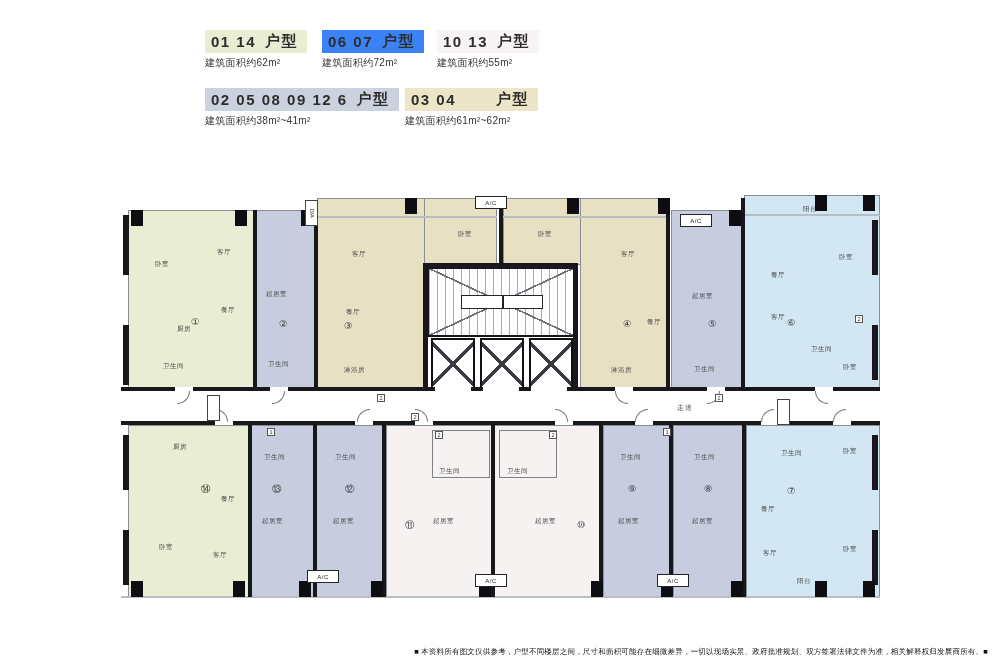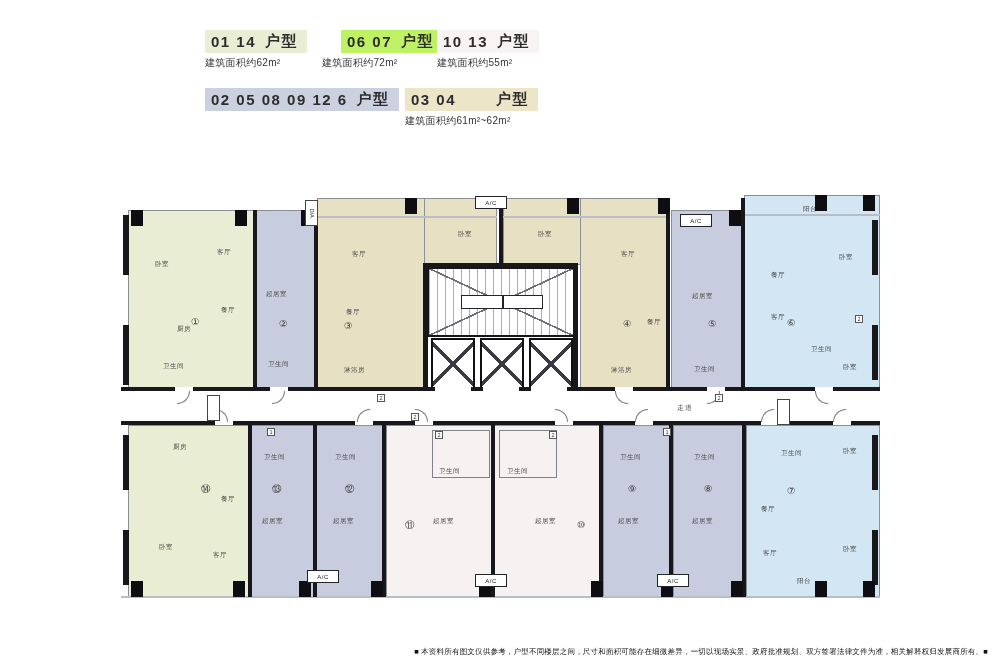--- a/index.html
+++ b/index.html
@@ -72,38 +72,39 @@
 <body>
 
 <div class="legend-item" style="left:205px;top:30px">
   <div class="leg-head" style="background-color: rgb(233, 237, 211);">
       <span>01 14</span>
       <span>户型</span>
     </div>
   <div class="leg-sub">建筑面积约62m²</div>
 </div>
 <div class="legend-item" style="left:322px;top:30px">
-  <div class="leg-head" style="background-color: #bef264; margin-left: 19px;">
+  <div class="leg-head" style="background-color: #3b82f6;">
       <span>06 07</span>
       <span>户型</span>
     </div>
   <div class="leg-sub">建筑面积约72m²</div>
 </div>
 <div class="legend-item" style="left:437px;top:30px">
   <div class="leg-head" style="background-color: rgb(248, 244, 243);">
       <span>10 13</span>
       <span>户型</span>
     </div>
   <div class="leg-sub">建筑面积约55m²</div>
 </div>
 <div class="legend-item" style="left:205px;top:88px">
   <div class="leg-head" style="background-color: rgb(203, 209, 223);">
       <span>02 05 08 09 12 6</span>
       <span>户型</span>
     </div>
+  <div class="leg-sub">建筑面积约38m²~41m²</div>
 </div>
 <div class="legend-item" style="left:405px;top:88px">
   <div class="leg-head wide" style="background-color: rgb(237, 229, 200);">
       <span>03 04</span>
       <span>户型</span>
     </div>
   <div class="leg-sub">建筑面积约61m²~62m²</div>
 </div>
 
 <div class="plan">

